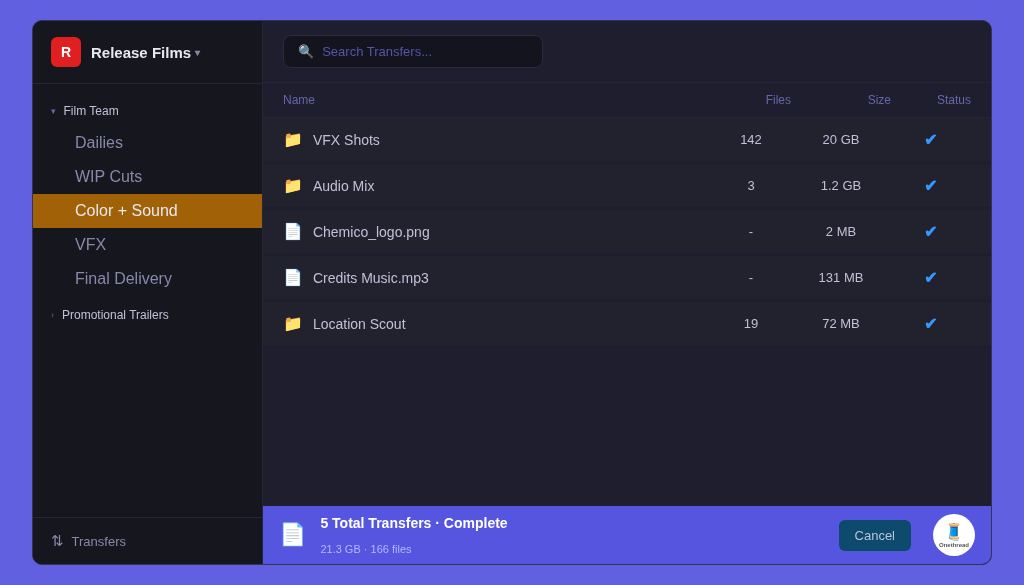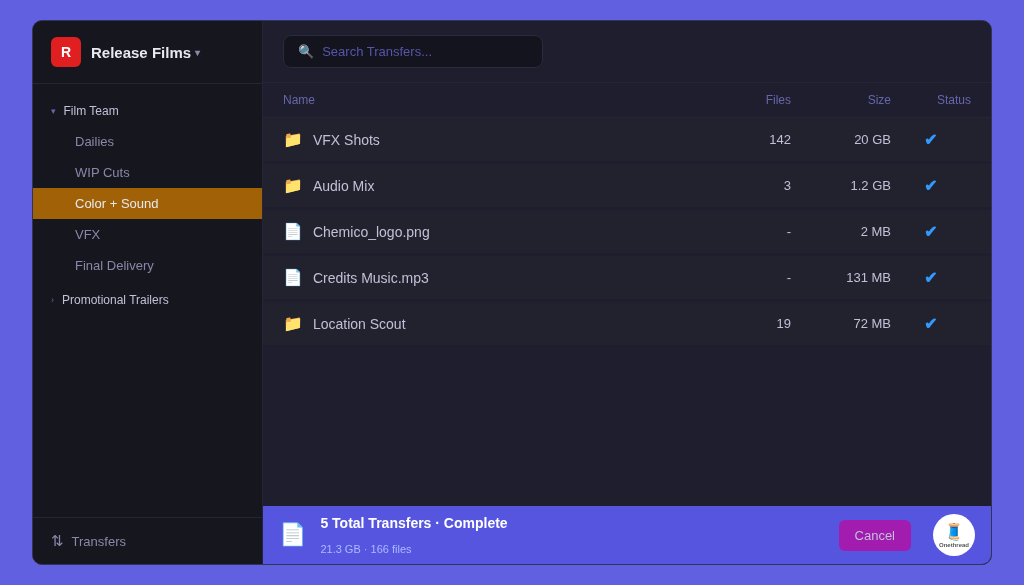--- a/index.html
+++ b/index.html
@@ -109,21 +109,21 @@
 
     .nav-group-header .group-label {
       color: #c0c0d8;
       font-size: 12px;
       font-weight: 500;
     }
 
     .nav-item {
       padding: 8px 18px 8px 42px;
       color: #8888aa;
-      font-size: 13px;
+      font-size: 16px;
       cursor: pointer;
       transition: background 0.15s;
     }
 
     .nav-item.active {
       color: #e8e8f0;
       background: #a16207;
     }
 
     .sidebar-footer {
@@ -228,21 +228,21 @@
     }
 
     .file-icon {
       color: #5555aa;
       font-size: 16px;
     }
 
     .row-files, .row-size {
       color: #c0c0d8;
       font-size: 13px;
-      text-align: right;
+      text-align: center;
     }
 
     .row-status {
       text-align: center;
     }
 
     .check-icon {
       color: #3399ff;
       font-size: 16px;
       font-weight: bold;
@@ -274,21 +274,21 @@
       font-weight: 600;
     }
 
     .transfer-subtitle {
       color: #aabbff;
       font-size: 11px;
       margin-top: 12px;
     }
 
     .cancel-btn {
-      background: #a21caf;
+      background: #0c4a6e;
       color: #c0c0d8;
       border: none;
       border-radius: 6px;
       padding: 8px 16px;
       font-size: 13px;
       cursor: pointer;
       font-weight: 500;
     }
 
     .onethread-badge {

